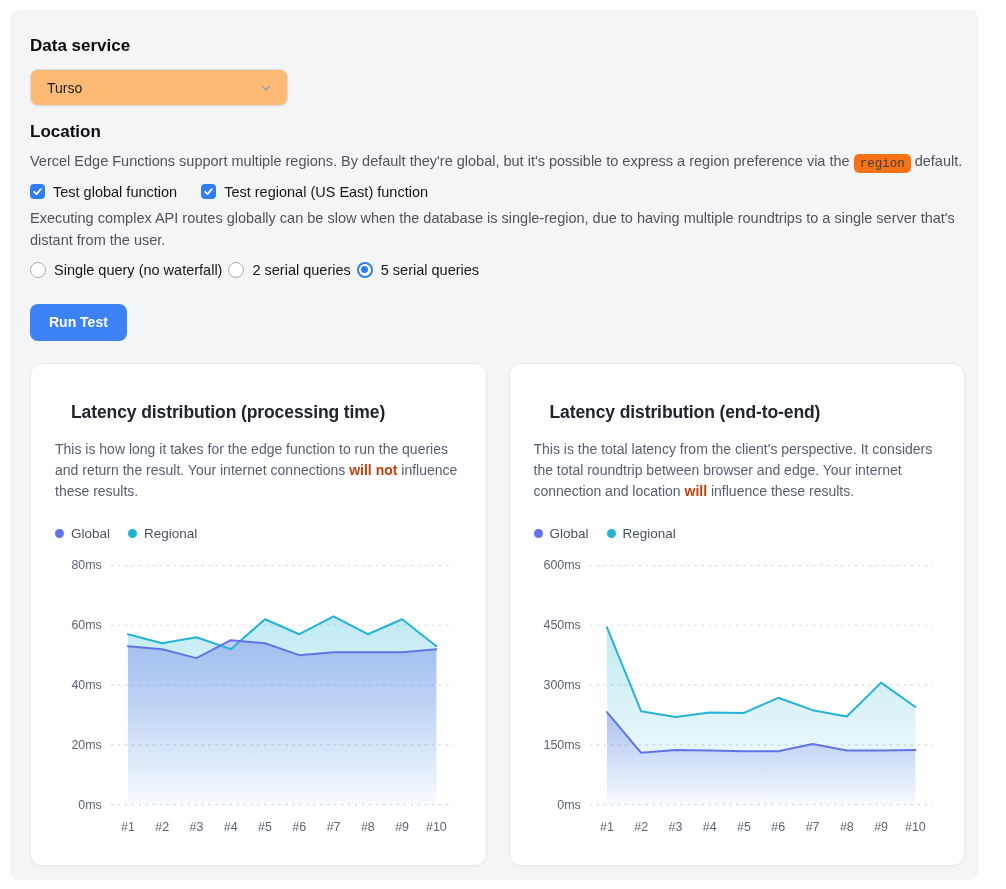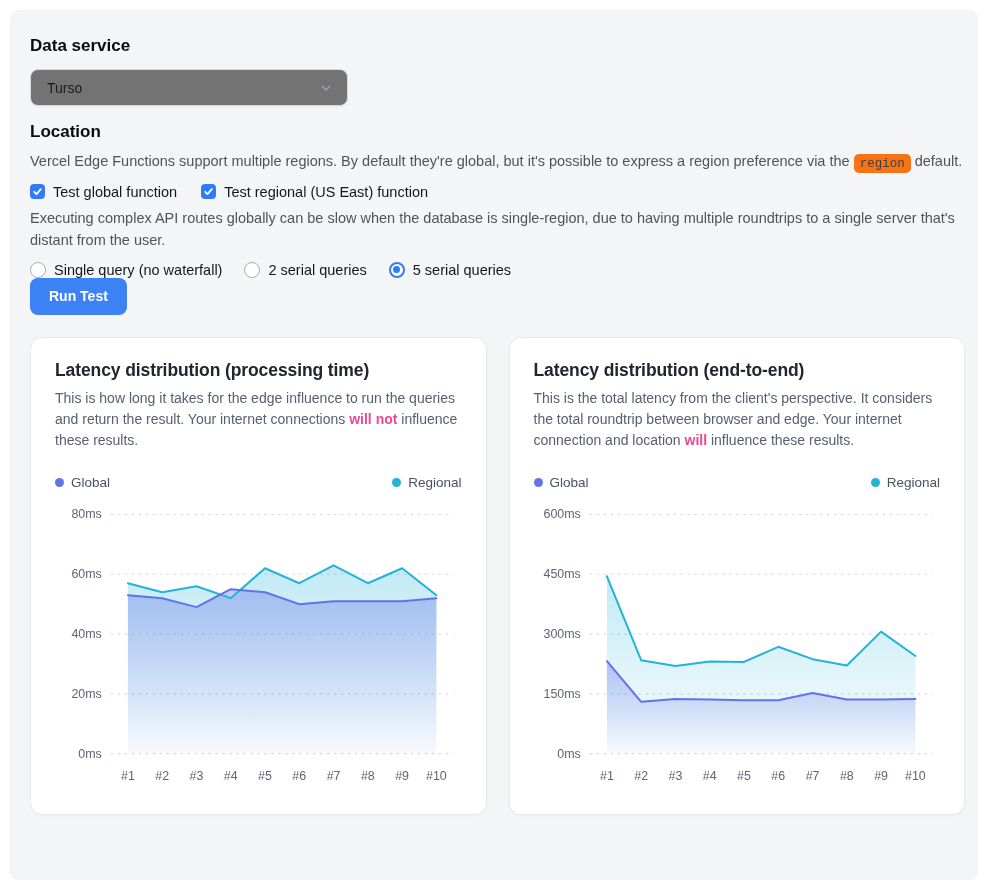--- a/index.html
+++ b/index.html
@@ -16,22 +16,22 @@
     border-radius: 8px;
     padding: 25px 13px 14px 20px;
   }
   .section-heading {
     font-size: 17px; font-weight: 700; color: #0b0b0f;
     margin: 0 0 0 0; line-height: 1.3;
   }
   
   .select {
     margin-top: 12px;
-    width: 318px; height: 37px;
-    background: #737373;
+    width: 258px; height: 37px;
+    background: #fdba74;
     border: 1px solid #d8dade;
     border-radius: 8px;
     display: flex; align-items: center; justify-content: space-between;
     padding: 0 14px 0 16px;
     box-shadow: 0 1px 2px rgba(16,24,40,.04);
     cursor: pointer;
   }
   .select .value { font-size: 14px; color: #1a1a1e; }
   .select svg { display: block; }
   
@@ -52,59 +52,60 @@
     width: 15px; height: 15px; border-radius: 3.5px;
     border: 1px solid #b9bec6; background: #fff;
     display: inline-flex; align-items: center; justify-content: center;
     flex: none;
   }
   .checkbox svg { visibility: hidden; }
   .checkbox.on { background: #2f7cf6; border-color: #2f7cf6; }
   .checkbox.on svg { visibility: visible; }
   .choice-label { font-size: 14.5px; color: #17171b; }
   
-  .radio-group { display: flex; align-items: center; gap: 22px; margin-top: 10px; }
+  .radio-group { display: flex; align-items: center; gap: 6px; margin-top: 10px; }
   .radio {
     width: 16px; height: 16px; border-radius: 50%;
     border: 1.5px solid #a8aeb7; background: #fff;
     display: inline-flex; align-items: center; justify-content: center;
     flex: none;
   }
   .radio.on { border: 2px solid #2f7cf6; }
   .radio.on::after {
     content: ""; width: 7px; height: 7px; border-radius: 50%;
     background: #2f7cf6; display: block;
   }
   
   .run-btn {
+    margin-top: 26px;
     height: 37px; padding: 0 19px;
     background: #3d82f4; color: #fff;
     font-family: inherit; font-size: 14px; font-weight: 700;
     border: none; border-radius: 8px; cursor: pointer;
     display: inline-flex; align-items: center;
   }
   
   .cards { display: flex; gap: 22px; margin-top: 22px; }
   .card {
     flex: 1; background: #fff;
     border: 1px solid #e8e9ec; border-radius: 12px;
     padding: 22px 24px 20px 24px;
     box-shadow: 0 1px 2px rgba(16,24,40,.03);
   }
   .card-title {
-    margin: 0; font-size: 17.5px; font-weight: 600; color: #20252e;
+    margin: 16px; font-size: 17.5px; font-weight: 600; color: #20252e;
     letter-spacing: -0.1px;
   }
   .card-desc {
     margin: 7px 0 0 0; font-size: 14px; color: #566070; line-height: 1.5;
   }
-  .card-desc strong { color: #ec4899; }
+  .card-desc strong { color: #c2410c; }
   .legend {
     margin-top: 24px;
-    display: flex; justify-content: space-between; align-items: center; gap: 18px;
+    display: flex; justify-content: flex-start; align-items: center; gap: 18px;
   }
   .legend-item { display: inline-flex; align-items: center; gap: 7px; font-size: 13.5px; color: #4a5260; }
   .legend-item .dot { width: 9px; height: 9px; border-radius: 50%; display: inline-block; }
   .chart { display: block; width: 100%; margin-top: 8px; }
   .chart text { font-family: "Liberation Sans", "DejaVu Sans", sans-serif; font-size: 12.5px; fill: #5d6673; }
 </style>
 </head>
 <body>
 
 <div class="panel">
@@ -156,21 +157,21 @@
       <span class="choice-label">5 serial queries</span>
     </label>
   </div>
 
   <button class="run-btn">Run Test</button>
 
   <div class="cards">
 
     <section class="card">
       <h2 class="card-title">Latency distribution (processing time)</h2>
-      <p class="card-desc"><span>This is how long it takes for the edge influence to run the queries and return the result. Your internet connections </span><strong>will not</strong><span> influence these results.</span></p>
+      <p class="card-desc"><span>This is how long it takes for the edge function to run the queries and return the result. Your internet connections </span><strong>will not</strong><span> influence these results.</span></p>
       <div class="legend">
         <span class="legend-item">
             <span class="dot" style="background: rgb(98, 115, 232);"></span>
             <span>Global</span>
           </span>
         <span class="legend-item">
             <span class="dot" style="background: rgb(35, 179, 215);"></span>
             <span>Regional</span>
           </span>
       </div>

